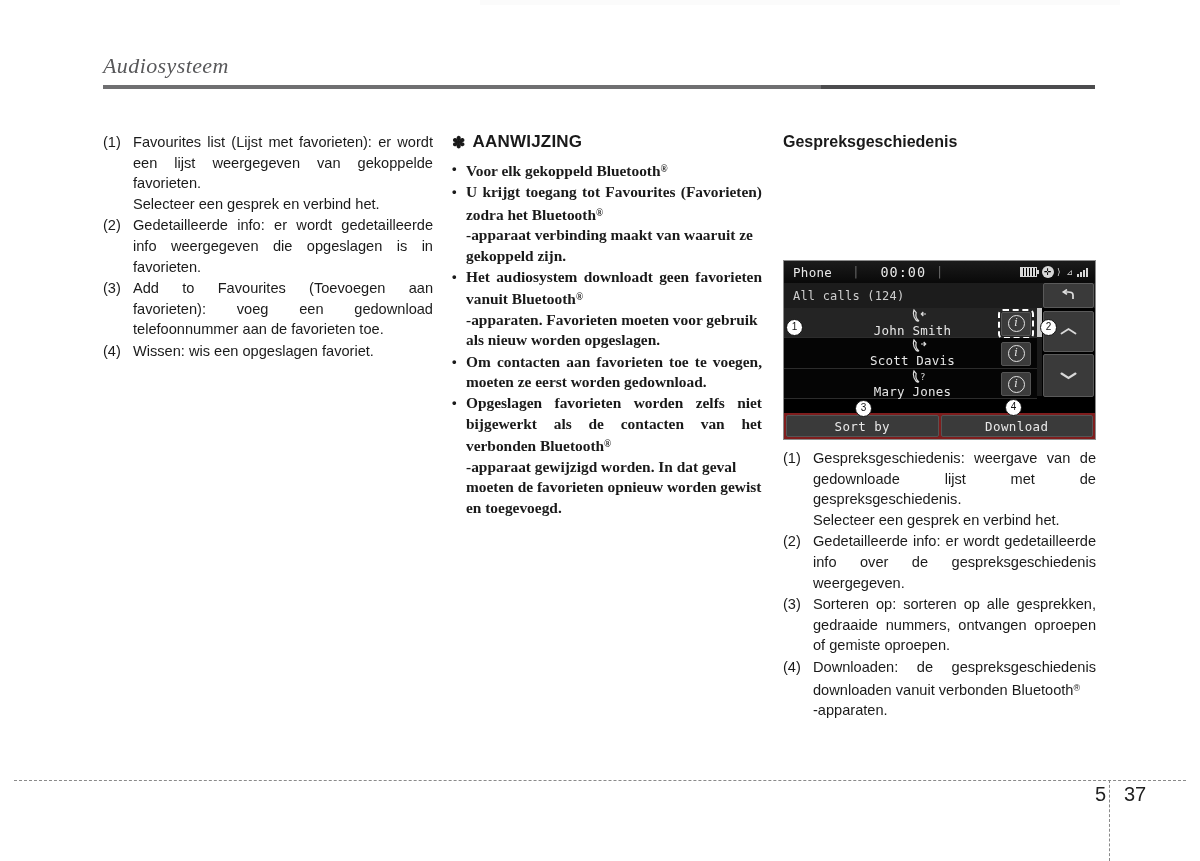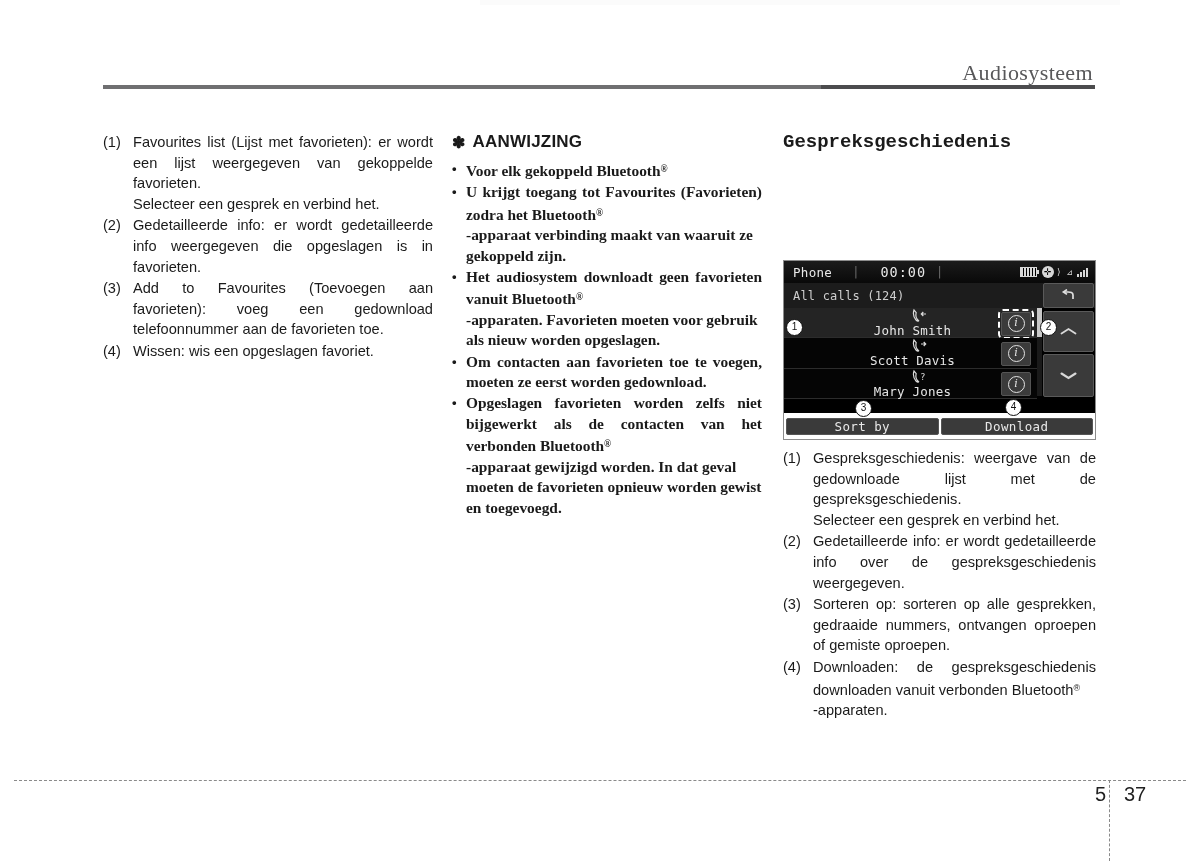--- a/index.html
+++ b/index.html
@@ -20,23 +20,23 @@
   .top-band {
     position: absolute;
     left: 480px; top: 0px;
     width: 640px; height: 5px;
     background: #fbfbfb;
   }
 
   
   .page-header {
     position: absolute;
-    left: 103px; top: 60px;
+    left: 103px; top: 53px;
     width: 992px;
-    text-align: right;
+    font-style: italic;
   }
   .page-header .title {
     font-family: "Liberation Serif", serif;
     font-size: 22px;
     color: #58585a;
     letter-spacing: .4px;
     display: inline-block;
     padding-right: 2px;
   }
   .header-rule {
@@ -122,23 +122,23 @@
   .note-bullet .txt {
     flex: 1 1 auto;
     text-align: justify;
     text-justify: inter-word;
   }
   .note-bullet .txt .lastline { display: block; text-align: left; }
   sup.reg { font-size: .62em; vertical-align: .42em; }
 
   
   .sub-heading {
-    font-family: Liberation Mono, monospace;
+    font-family: Liberation Sans, sans-serif;
     font-weight: bold;
-    font-size: 19px;
+    font-size: 16px;
     line-height: 20px;
     margin-bottom: 2px;
   }
   .para {
     font-size: 14.6px;
     line-height: 20.6px;
     text-align: justify;
     text-justify: inter-word;
     margin-bottom: 6px;
   }
@@ -306,22 +306,21 @@
   .rbtn.back { height: 23px; margin: 0 1px 3px 1px; font-size: 14px; }
   .rbtn.up   { height: 39px; margin: 0 1px 2px 1px; font-size: 13px; }
   .rbtn.dn   { height: 41px; margin: 0 1px 0 1px;  font-size: 13px; }
 
   
   .bbtns {
     position: absolute; left: 0; bottom: 0;
     width: 100%; height: 26px;
     display: flex; gap: 2px; padding: 2px;
     box-sizing: border-box;
-    background: #ffffff;
-    align-items: center;
+    background: #7f1d1d;
   }
   .bbtn {
     flex: 1 1 0;
     background: #3a3a3a;
     border: 1px solid #555;
     border-radius: 2px;
     color: #e8e8e8;
     font-size: 12.5px;
     display: flex; align-items: center; justify-content: center;
     letter-spacing: .4px;

